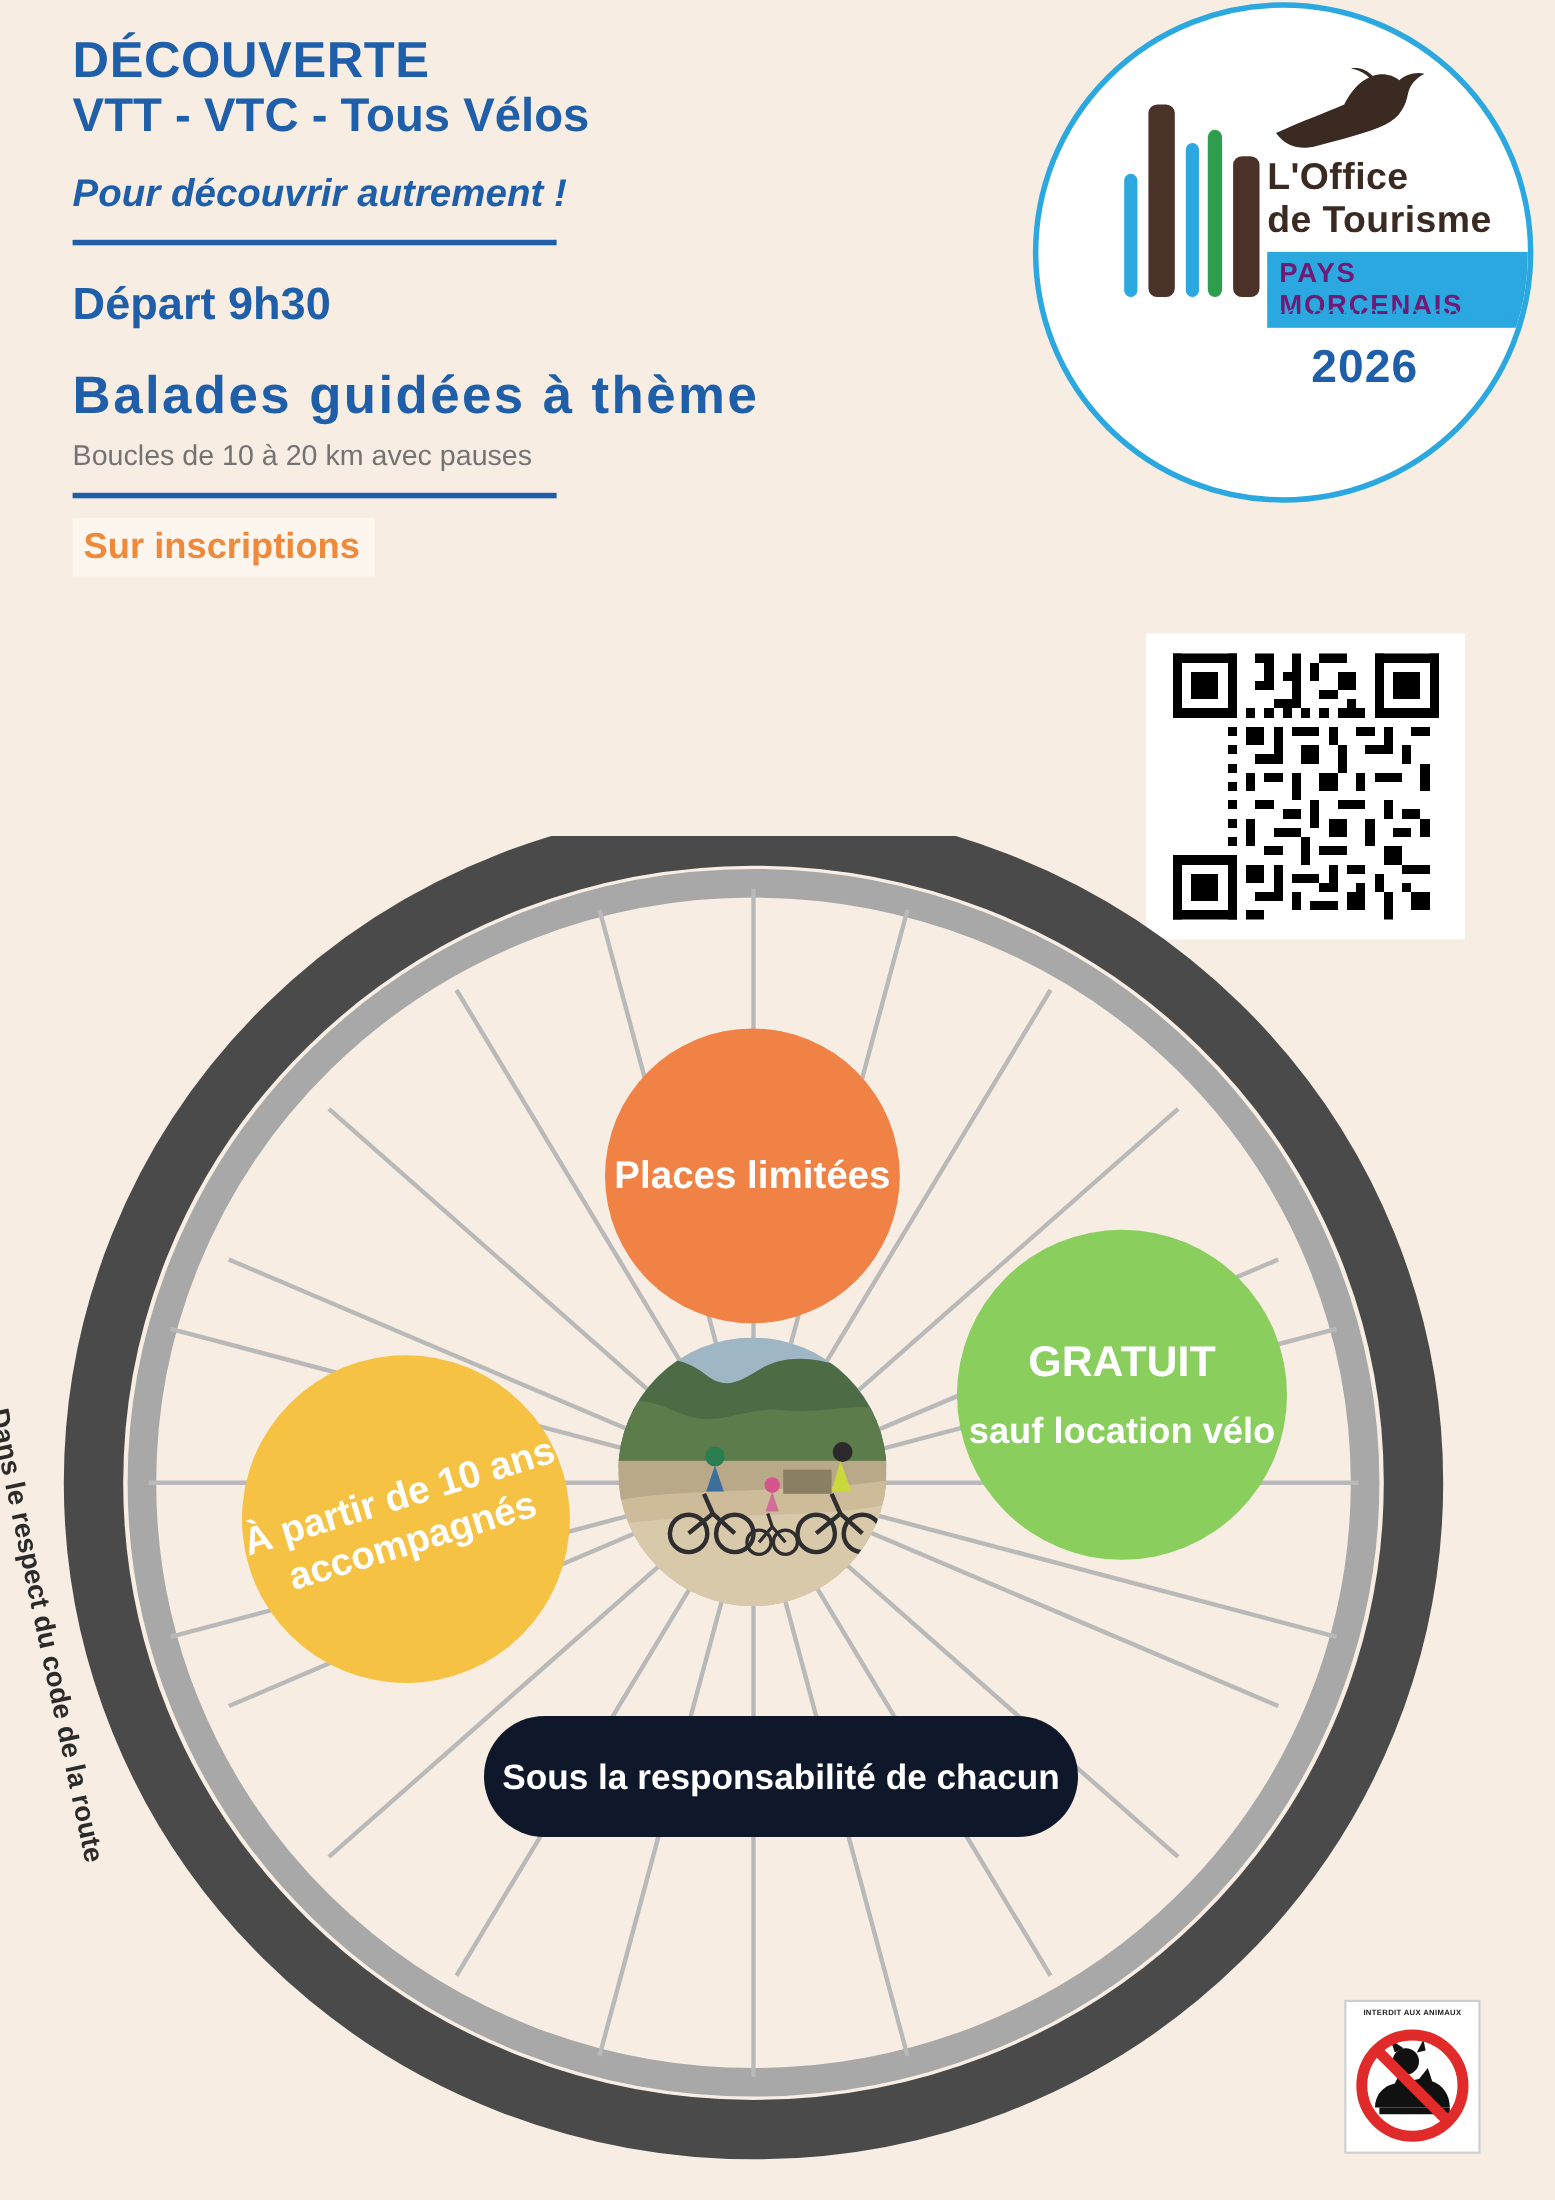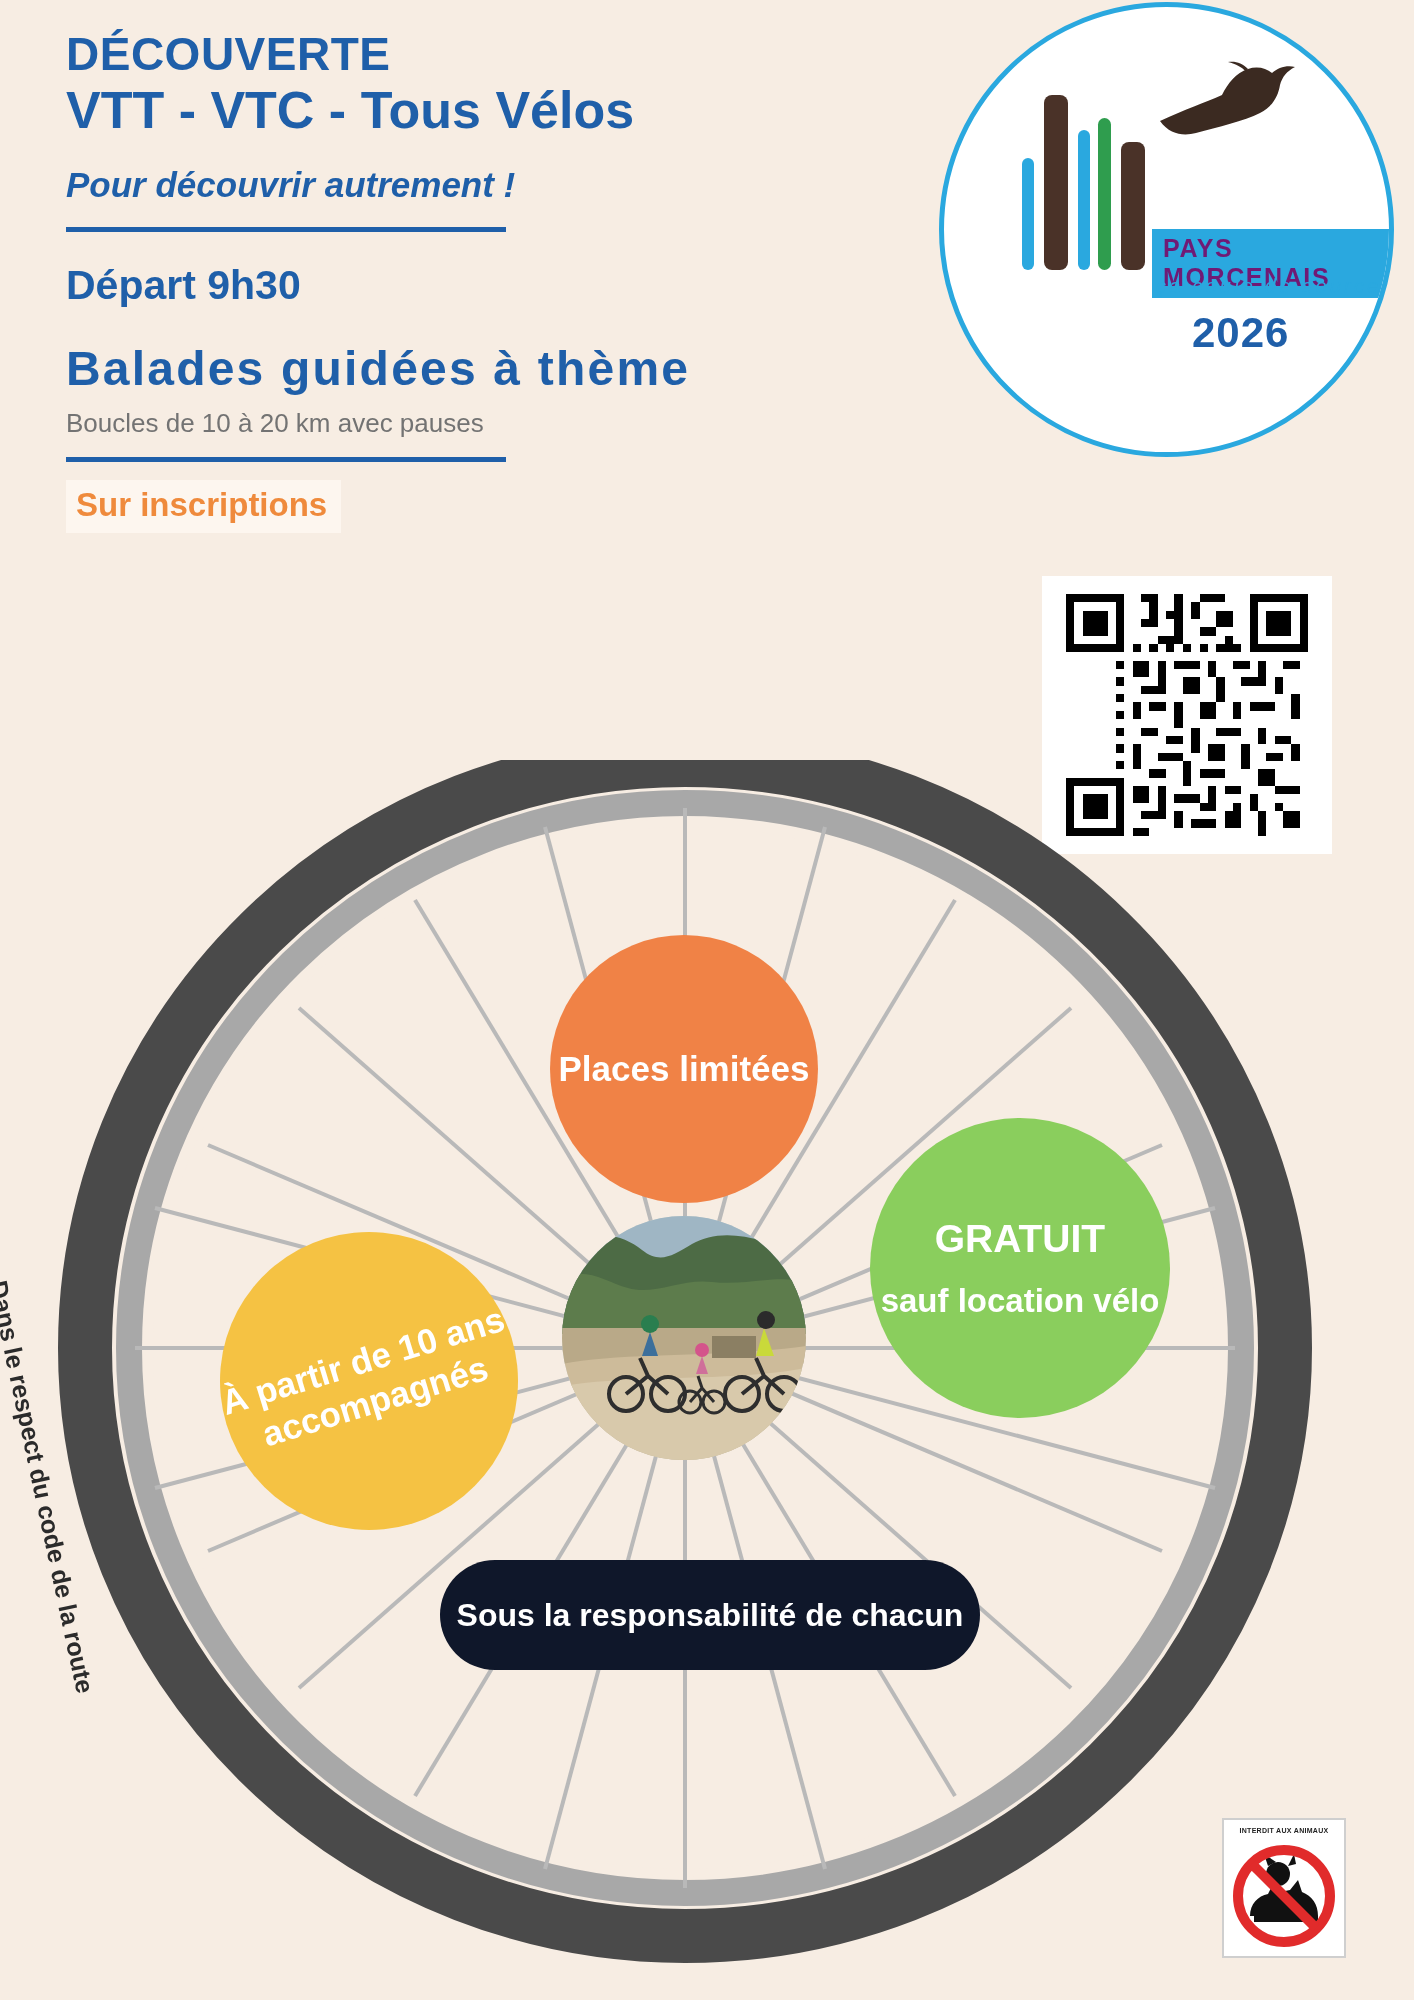--- a/index.html
+++ b/index.html
@@ -35,21 +35,21 @@
     line-height: 1.05;
   }
   .title-line2 {
     font-size: 46px;
     font-weight: bold;
     color: #1f5fa9;
     letter-spacing: 0.5px;
     line-height: 1.05;
   }
   .title-line3 {
-    font-size: 52px;
+    font-size: 43px;
     font-weight: bold;
     color: #1f5fa9;
     margin-top: 4px;
     line-height: 1.1;
   }
   .subtitle {
     font-size: 35px;
     font-weight: bold;
     font-style: italic;
     color: #1f5fa9;
@@ -310,20 +310,24 @@
         <div class="bar b2"></div>
         <div class="bar b3"></div>
         <div class="bar b4"></div>
         <div class="bar b5"></div>
       </div>
       <div class="bird">
         <svg viewBox="0 0 145 85" width="145" height="85">
           <path d="M4 62 C30 50 48 44 66 36 C72 24 80 14 92 10 C101 7 110 9 116 14 C122 9 130 6 139 8 C131 12 126 18 124 26 C122 38 116 48 104 54 C88 62 62 68 40 74 C28 77 14 76 4 62 Z" fill="#3b2a21"></path>
           <path d="M92 10 C86 4 80 2 72 3 C80 5 86 8 90 13 Z" fill="#3b2a21"></path>
         </svg>
+      </div>
+      <div class="logo-name">
+        <div>L'Office</div>
+        <div>de Tourisme</div>
       </div>
       <div class="logo-pays">PAYS MORCENAIS</div>
       <div class="logo-slogan">ça coule de source</div>
       <div class="logo-year">2026</div>
     </div>
   </div>
 
   <div class="qr-box">
     <svg class="qr-grid" viewBox="0 0 29 29" shape-rendering="crispEdges">
       <rect width="29" height="29" fill="#ffffff"></rect>

